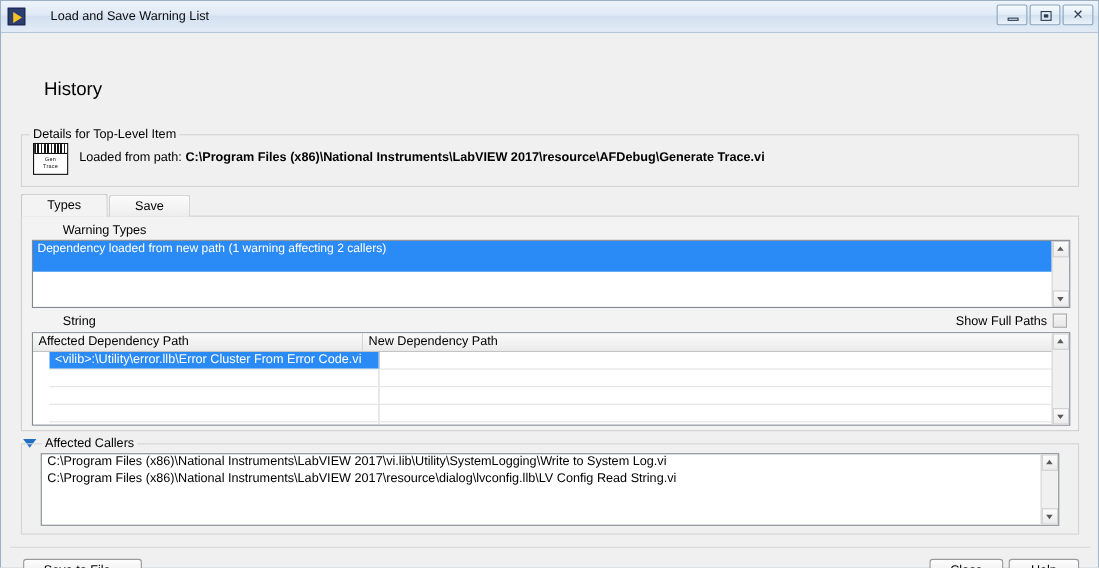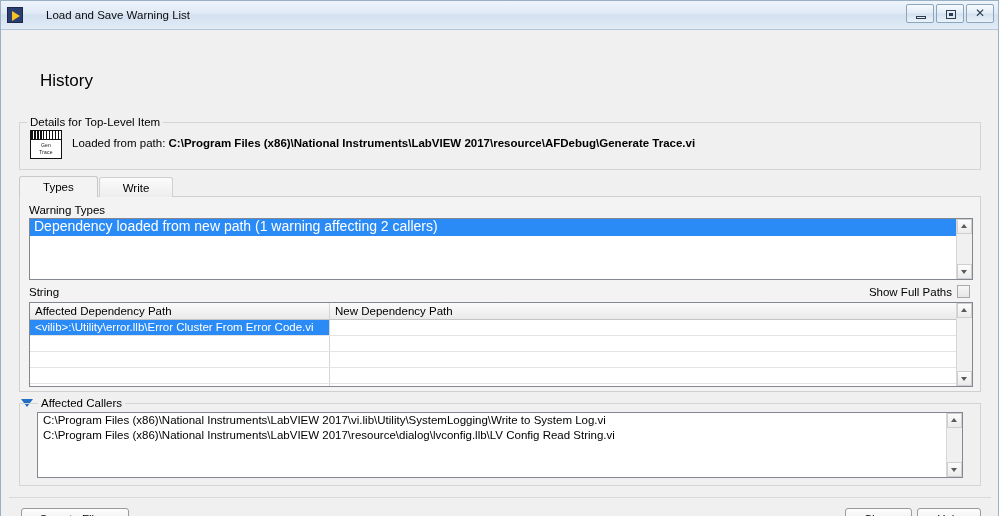--- a/index.html
+++ b/index.html
@@ -255,39 +255,40 @@
     width: 962px; height: 196px;
     border: 1px solid #d0d0d0;
     box-sizing: border-box;
     background: #f3f3f3;
   }
 
   .sublabel {
     position: absolute;
     font-size: 11.5px;
     color: #000;
+    margin-left: 28px;
   }
 
   
   .listbox {
     position: absolute;
     background: #ffffff;
     border: 1px solid #828790;
     box-sizing: border-box;
     overflow: hidden;
   }
   #warning-types-list {
     left: 28px; top: 188px;
     width: 944px; height: 62px;
   }
   .list-row {
-    height: 17px;
+    height: 28px;
     line-height: 14px;
     padding-left: 4px;
-    font-size: 14px;
+    font-size: 11px;
     white-space: nowrap;
   }
   .list-row.selected {
     background: #2a8af6;
     color: #ffffff;
   }
 
   
   .vscroll {
     position: absolute;
@@ -360,20 +361,21 @@
     white-space: nowrap;
     overflow: hidden;
   }
   .th.c1 { width: 300px; border-right: 1px solid #d5d5d5; }
   .th.c2 { flex: 1 1 auto; }
   .tbl-row {
     display: flex;
     height: 15px;
     font-size: 11.5px;
     border-bottom: 1px solid #e3e3e3;
+    margin-left: 15px;
   }
   .tbl-row.selected .td { background: #2a8af6; color: #ffffff; }
   .td {
     line-height: 15px;
     padding-left: 5px;
     box-sizing: border-box;
     white-space: nowrap;
     overflow: hidden;
   }
   .td.c1 { width: 300px; border-right: 1px solid #d5d5d5; }
@@ -461,21 +463,21 @@
         <div class="vi-icon-l1">Gen</div>
         <div class="vi-icon-l2">Trace</div>
       </div>
       <div class="loaded-from">
         <span>Loaded from path: </span><span class="bold">C:\Program Files (x86)\National Instruments\LabVIEW 2017\resource\AFDebug\Generate Trace.vi</span>
       </div>
     </div>
 
     <div class="tabstrip">
       <div class="tab active">Types</div>
-      <div class="tab">Write</div>
+      <div class="tab">Save</div>
     </div>
     <div class="tabpanel"></div>
 
     <div class="sublabel" style="left:28px; top:174px;">Warning Types</div>
     <div class="listbox" id="warning-types-list">
       <div class="list-row selected">Dependency loaded from new path (1 warning affecting 2 callers)</div>
       <div class="vscroll">
         <div class="sc-arrow up"></div>
         <div class="sc-arrow down"></div>
       </div>

